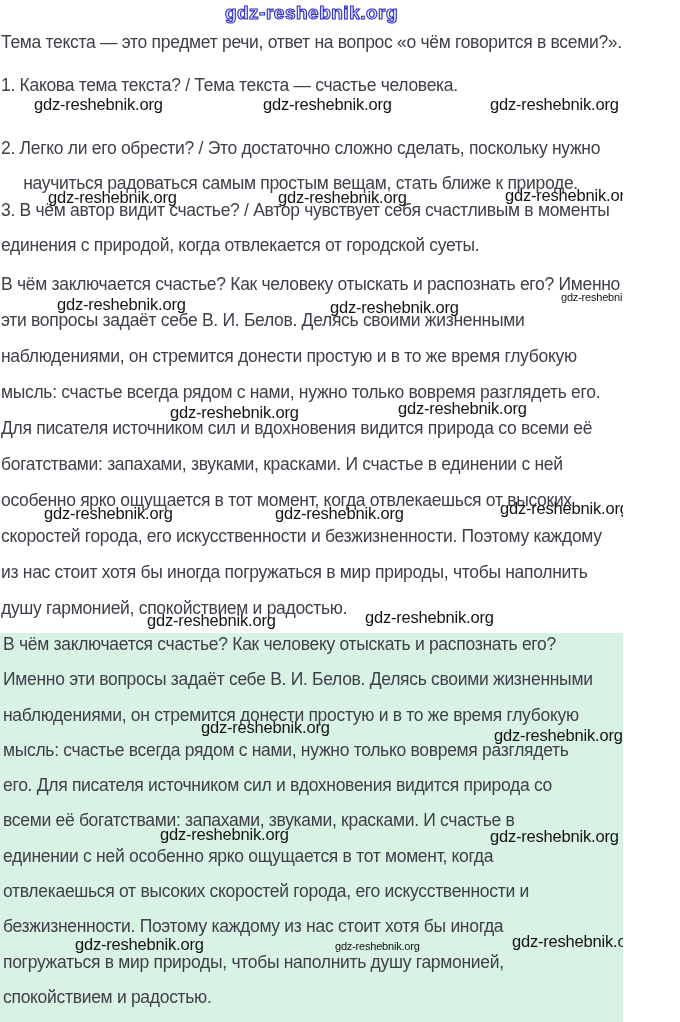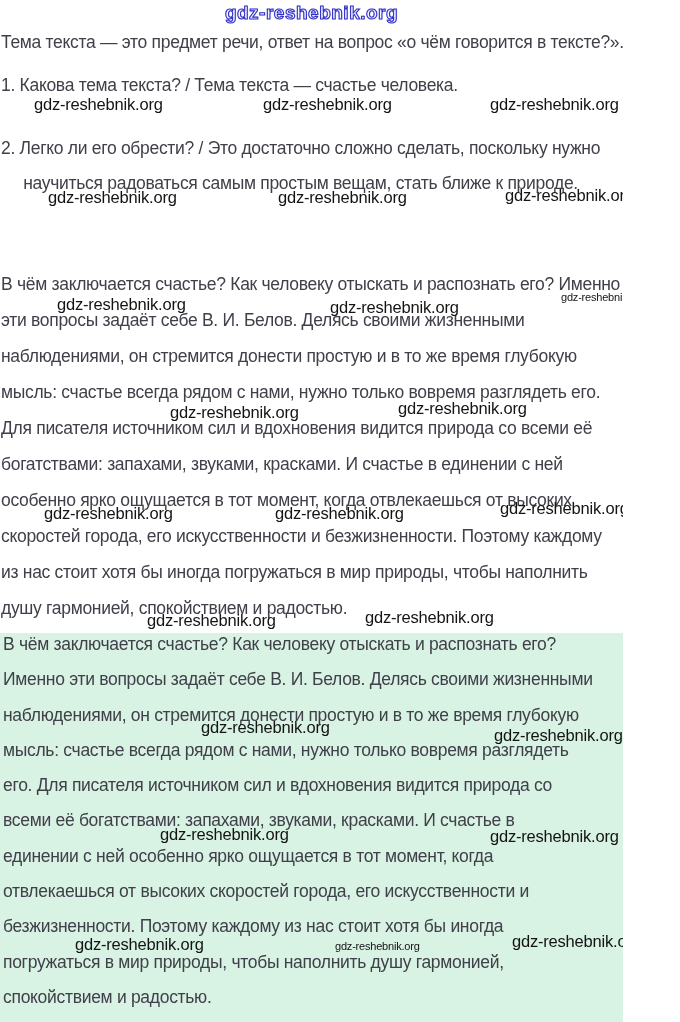--- a/index.html
+++ b/index.html
@@ -59,27 +59,29 @@
   }
   .wm.small { font-size: 11px; line-height: 12px; }
 </style>
 </head>
 <body>
 
 <div class="page">
 
   <div class="header-wm">gdz-reshebnik.org</div>
 
-  <div class="para intro">Тема текста — это предмет речи, ответ на вопрос «о чём говорится в тексте?».</div>
+  <div class="para intro">Тема текста — это предмет речи, ответ на вопрос «о чём говорится в всеми?».</div>
 
   <div class="para qa1">1. Какова тема текста? / Тема текста — счастье человека.</div>
 
   <div class="para qa2">2. Легко ли его обрести? / Это достаточно сложно сделать, поскольку нужно
 научиться радоваться самым простым вещам, стать ближе к природе.</div>
 
+  <div class="para qa3">3. В чём автор видит счастье? / Автор чувствует себя счастливым в моменты
+единения с природой, когда отвлекается от городской суеты.</div>
 
   <div class="para essay">В чём заключается счастье? Как человеку отыскать и распознать его? Именно
 эти вопросы задаёт себе В. И. Белов. Делясь своими жизненными
 наблюдениями, он стремится донести простую и в то же время глубокую
 мысль: счастье всегда рядом с нами, нужно только вовремя разглядеть его.
 Для писателя источником сил и вдохновения видится природа со всеми её
 богатствами: запахами, звуками, красками. И счастье в единении с ней
 особенно ярко ощущается в тот момент, когда отвлекаешься от высоких
 скоростей города, его искусственности и безжизненности. Поэтому каждому
 из нас стоит хотя бы иногда погружаться в мир природы, чтобы наполнить

